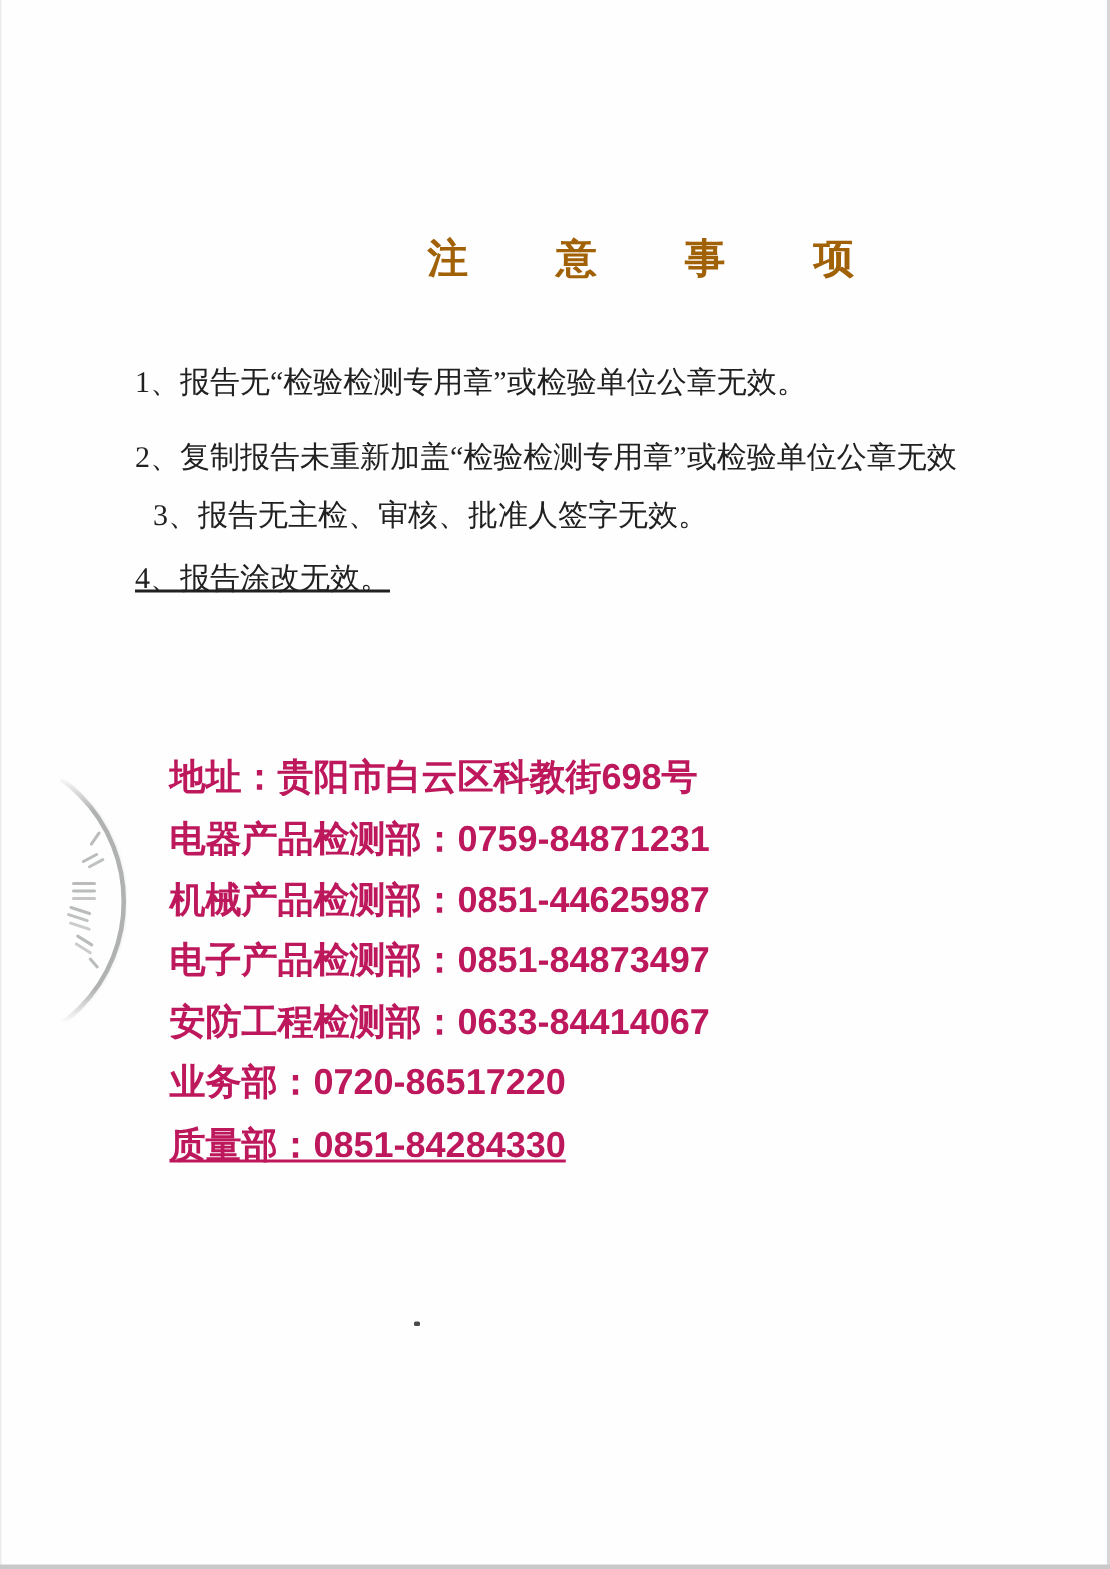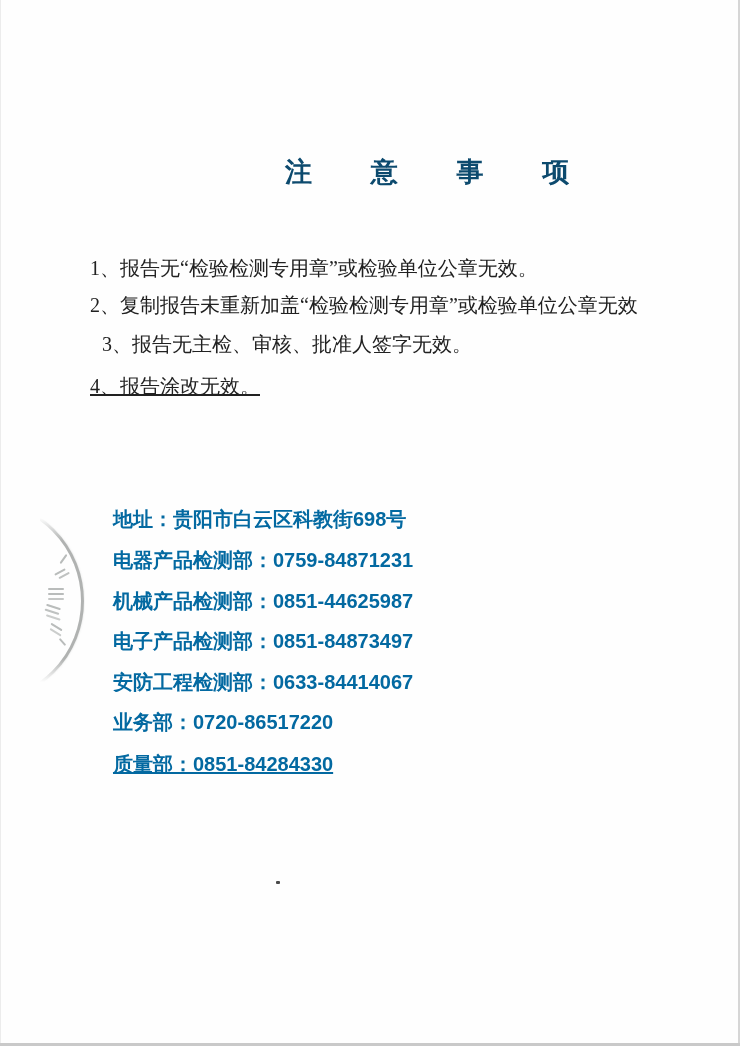--- a/index.html
+++ b/index.html
@@ -18,44 +18,44 @@
 
   .title {
     position: absolute;
     left: 285px;
     top: 156px;
     margin: 0;
     font-size: 27px;
     line-height: 32px;
     font-weight: 700;
     letter-spacing: 26px;
-    color: #0c4a6e;
+    color: #a16207;
     white-space: nowrap;
   }
   .note {
     position: absolute;
     left: 90px;
     font-size: 20px;
     line-height: 28px;
     color: #212121;
     white-space: nowrap;
   }
-  .note-1 { top: 254px; text-align: center; }
+  .note-1 { top: 241px; text-align: center; }
   .note-2 { top: 291px; }
   .note-3 { top: 330px; margin-left: 12px; }
   .note-4 { top: 372px; text-decoration: underline; }
 
   .contact {
     position: absolute;
     left: 113px;
     font-family: "Liberation Sans", "DejaVu Sans", sans-serif;
     font-weight: 700;
-    font-size: 20px;
+    font-size: 24px;
     line-height: 28px;
-    color: #0369a1;
+    color: #be185d;
     white-space: nowrap;
   }
   .contact-1 { top: 505px; }
   .contact-2 { top: 546px; }
   .contact-3 { top: 587px; }
   .contact-4 { top: 627px; text-align: right; }
   .contact-5 { top: 668px; }
   .contact-6 { top: 708px; }
   .contact-7 { top: 750px; text-decoration: underline; }
 

